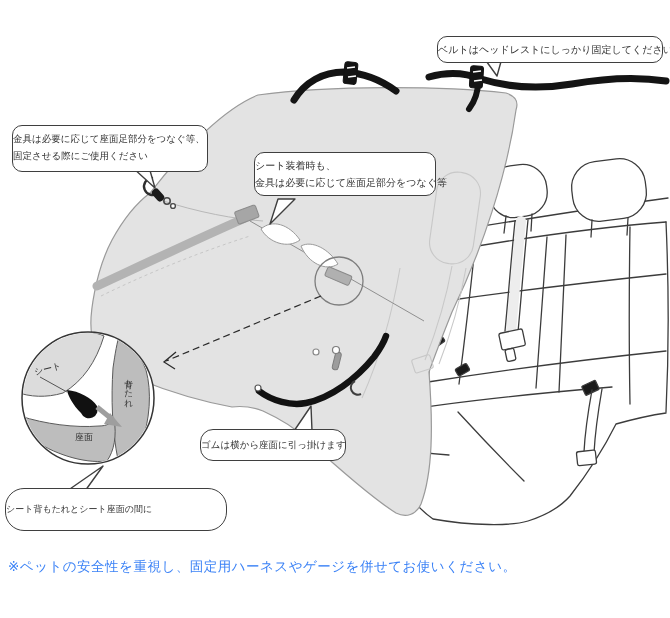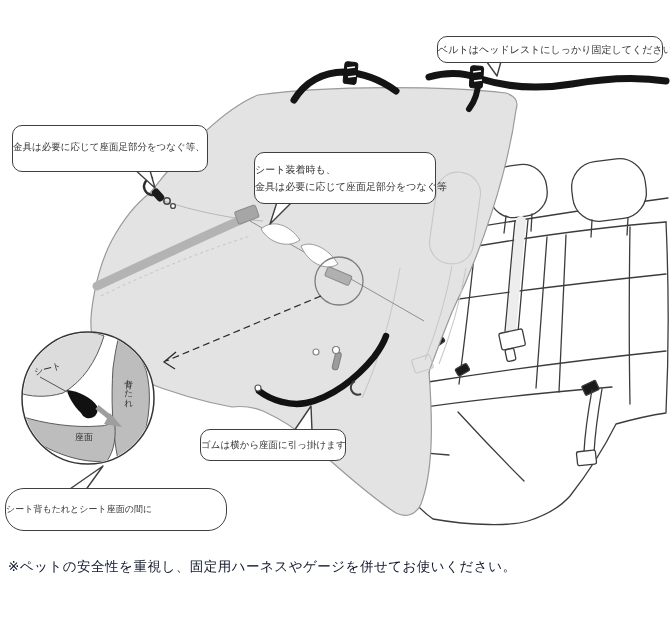--- a/index.html
+++ b/index.html
@@ -5,25 +5,25 @@
   html,body{margin:0;padding:0;background:#fff;}
   .stage{position:relative;width:670px;height:618px;background:#fff;overflow:hidden;
          font-family:"DejaVu Sans","Liberation Sans",sans-serif;}
   .stage svg{position:absolute;left:0;top:0;}
   .bubble{position:absolute;background:#fff;border:1.4px solid #3f3f3f;border-radius:10px;
           display:flex;flex-direction:column;justify-content:center;align-items:flex-start;
           color:#333;line-height:1.7;text-align:center;white-space:nowrap;z-index:2;box-sizing:border-box;}
   .bubble span{display:block;}
   .b-belt   {left:437px;top:36px;width:226px;height:27px;font-size:10px;}
   .b-fitting{left:12px;top:125px;width:196px;height:47px;font-size:9.5px;font-family:Liberation Mono, monospace;}
-  .b-seatbelt{left:254px;top:152px;width:182px;height:52px;font-size:10px;}
-  .b-elastic{left:200px;top:429px;width:146px;height:32px;font-size:9.5px;}
+  .b-seatbelt{left:254px;top:152px;width:182px;height:44px;font-size:10px;}
+  .b-elastic{left:200px;top:429px;width:146px;height:32px;font-size:9.5px;border-radius:13px;}
   .b-cushion{left:5px;top:488px;width:222px;height:43px;font-size:9px;border-radius:19px;}
   .footnote{position:absolute;left:8px;top:558px;width:650px;font-size:13.5px;
-            color:#0f172a;letter-spacing:.5px;z-index:2;}
+            color:#3b82f6;letter-spacing:.5px;z-index:2;}
   .v-label{writing-mode:vertical-rl;text-orientation:upright;}
   text{font-family:"DejaVu Sans","Liberation Sans",sans-serif;}
 </style>
 </head>
 <body>
 
 <div class="stage">
 
   <svg width="670" height="618" viewBox="0 0 670 618">
     <defs>
@@ -138,20 +138,21 @@
       <polygon points="67,491 85,491 103,466"></polygon>
     </g>
   </svg>
 
   <div class="bubble b-belt">
     <span>ベルトはヘッドレストにしっかり固定してください</span>
   </div>
 
   <div class="bubble b-fitting">
     <span>金具は必要に応じて座面足部分をつなぐ等、</span>
+    <span>固定させる際にご使用ください</span>
   </div>
 
   <div class="bubble b-seatbelt">
     <span>シート装着時も、</span>
     <span>金具は必要に応じて座面足部分をつなぐ等</span>
   </div>
 
   <div class="bubble b-elastic">
     <span>ゴムは横から座面に引っ掛けます</span>
   </div>

